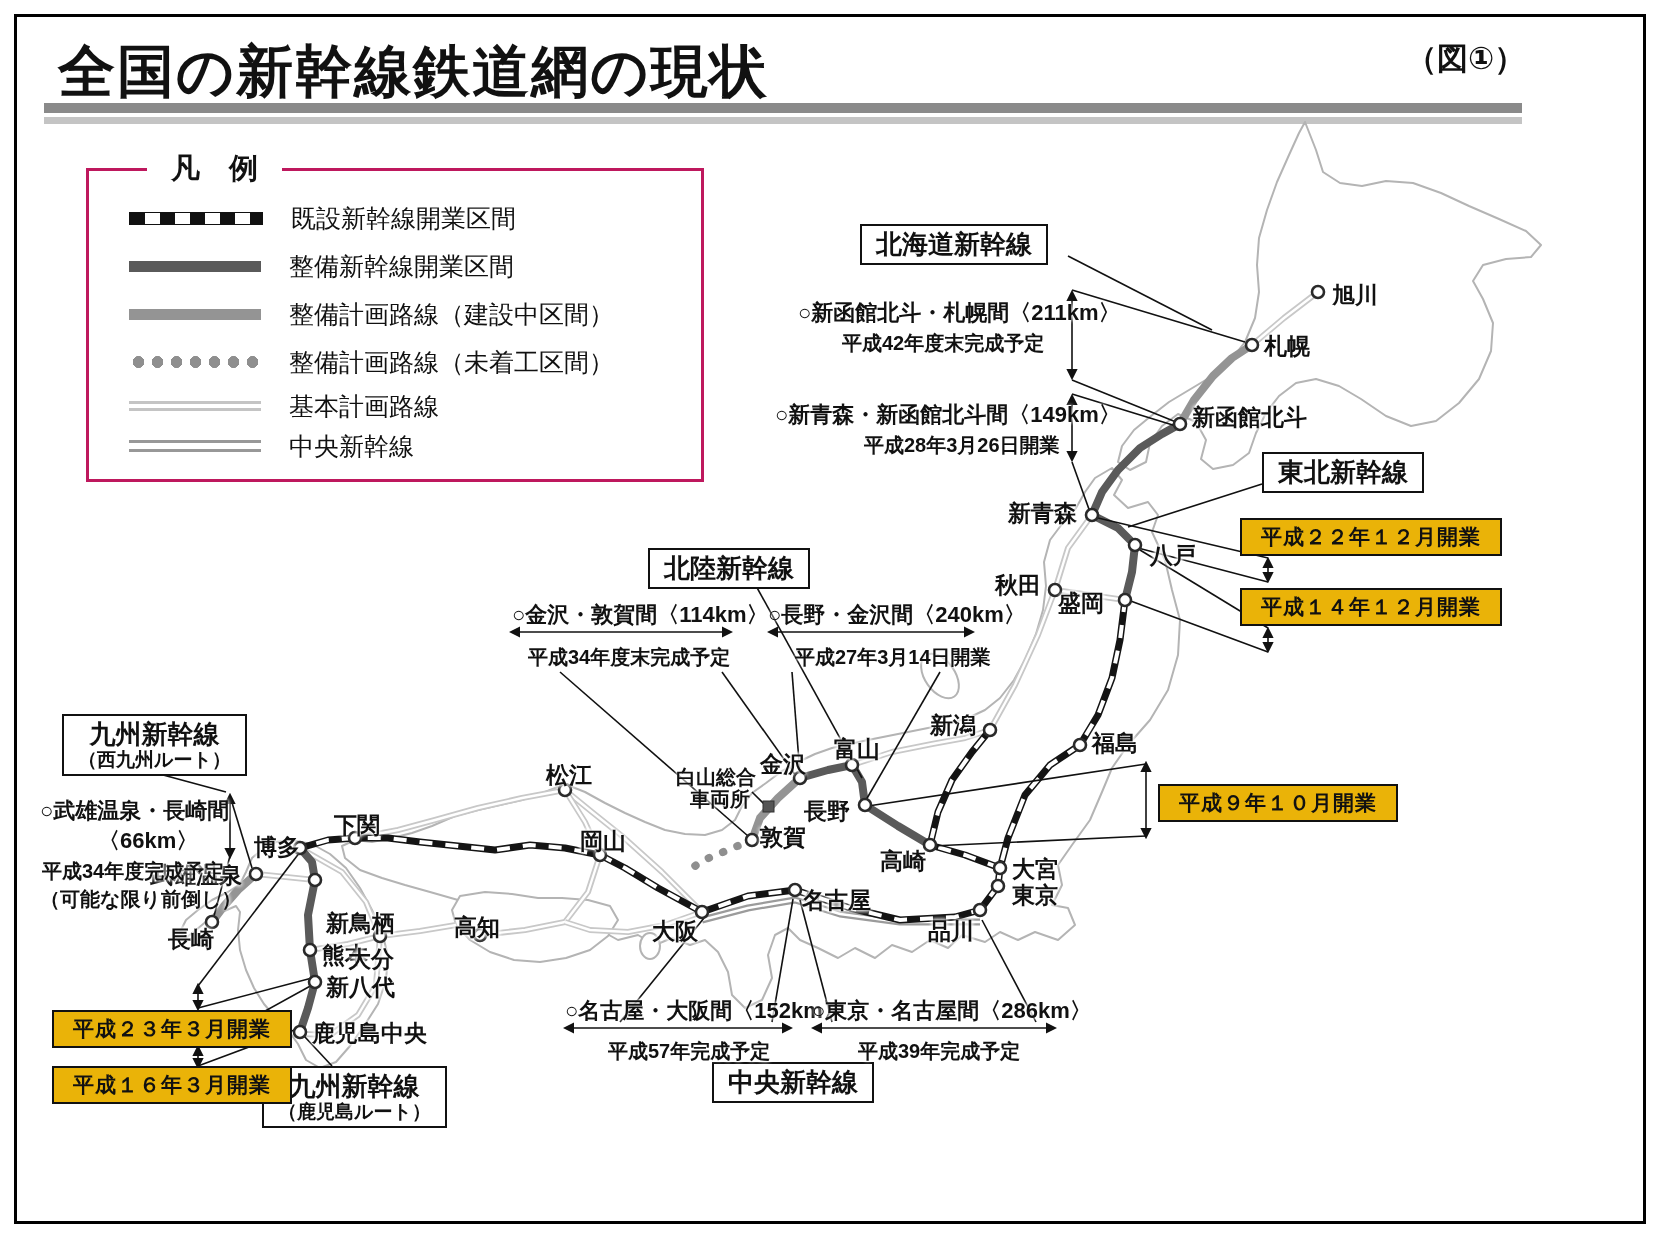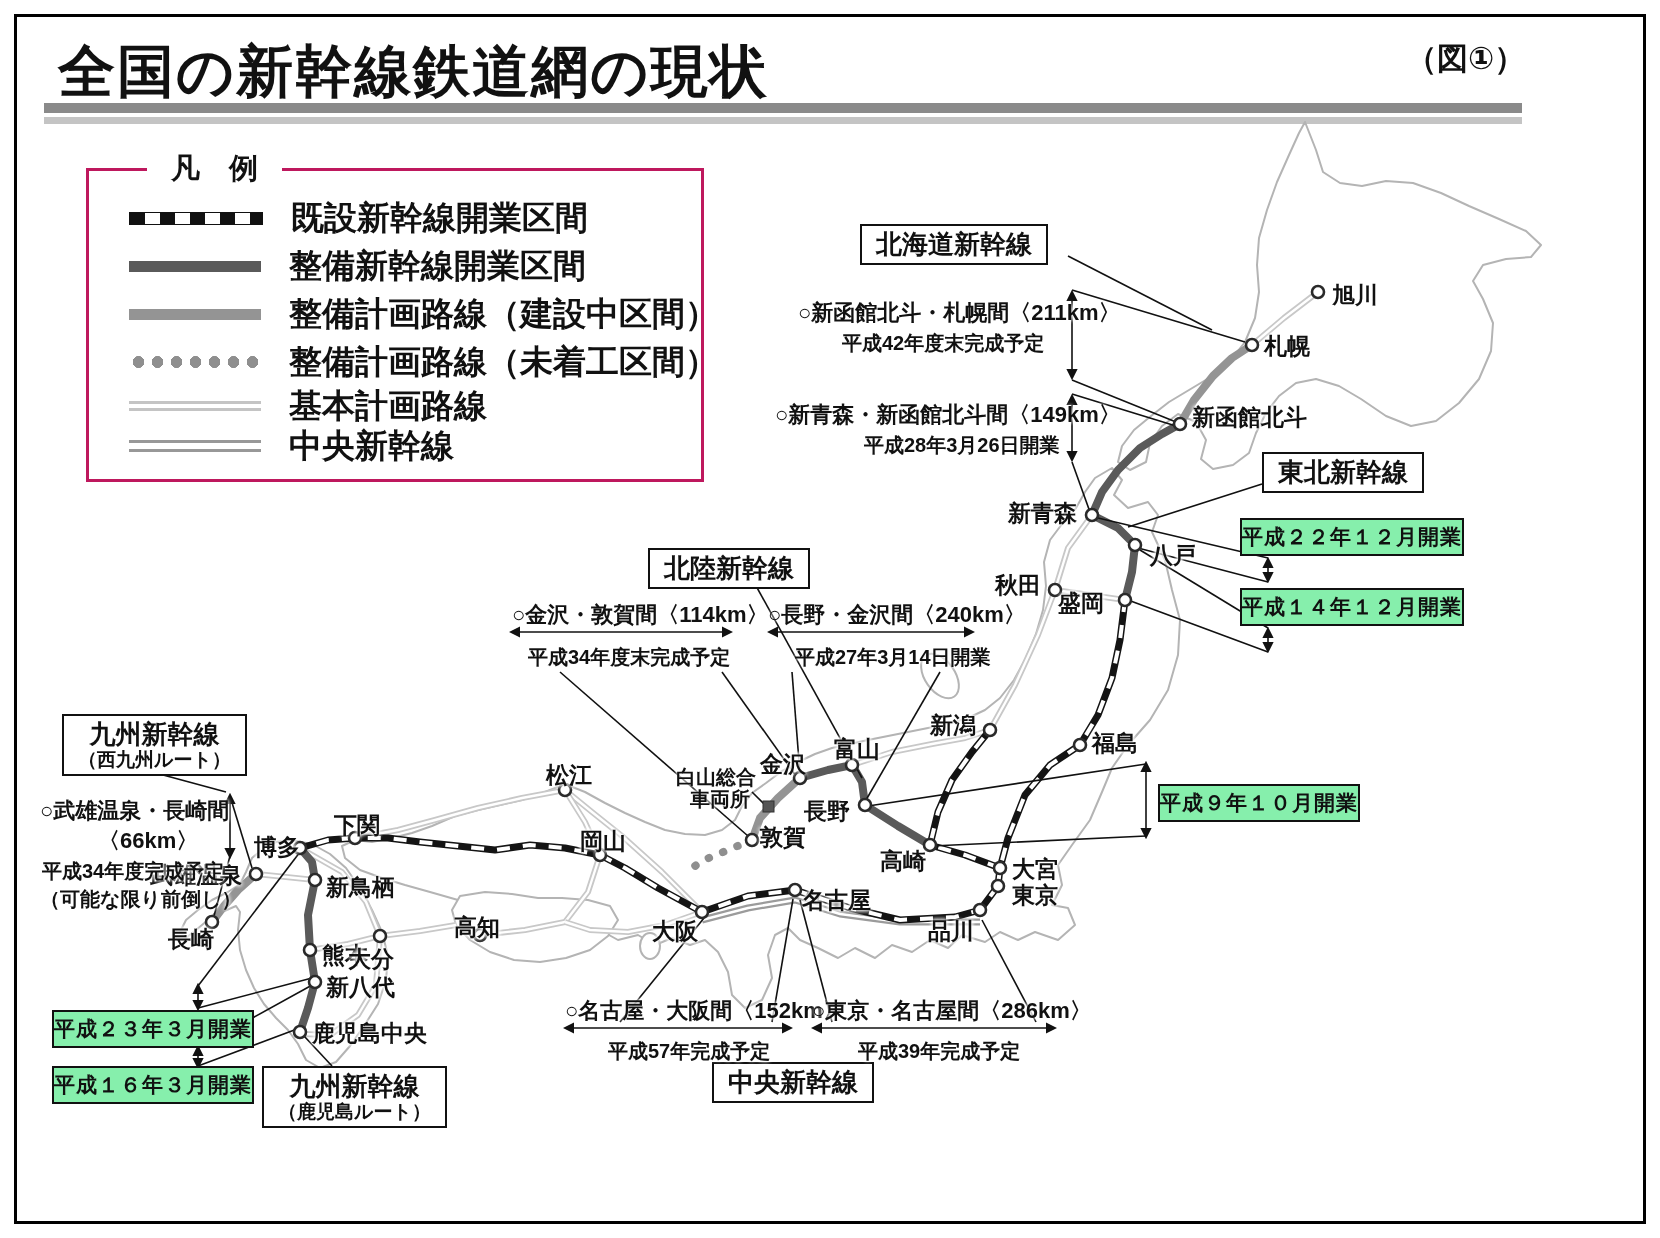--- a/index.html
+++ b/index.html
@@ -16,21 +16,21 @@
   .legend { position:absolute; left:86px; top:168px; width:612px; height:308px; border:3px solid #be185d; background:#fff; }
   .legend-title { position:absolute; left:58px; top:-22px; background:#fff; padding:0 24px; font-size:29px; font-weight:bold; white-space:nowrap; }
   .legend-row { position:absolute; left:40px; height:34px; display:flex; align-items:center; }
   .ls { width:132px; margin-right:28px; flex:none; }
   .ls-exist { height:11px; border:1.6px solid #111; background:repeating-linear-gradient(90deg,#111 0 15px,#fff 15px 30px); }
   .ls-seibi { height:11px; background:#5a5a5a; }
   .ls-uc { height:11px; background:#949494; }
   .ls-dot { height:12px; background-image:radial-gradient(circle closest-side,#8f8f8f 97%,transparent 100%); background-size:19px 12px; background-repeat:repeat-x; background-position:left center; }
   .ls-basic { height:10px; border-top:3px solid #c4c4c4; border-bottom:3px solid #c4c4c4; box-sizing:border-box; }
   .ls-chuo { height:12px; border-top:3.5px solid #989898; border-bottom:3.5px solid #989898; box-sizing:border-box; }
-  .legend-label { font-size:33px; font-weight:bold; white-space:nowrap; }
+  .legend-label { font-size:25px; font-weight:normal; white-space:nowrap; }
 
   svg.map { position:absolute; left:0; top:0; }
   .coast { fill:#ffffff; stroke:#b4b4b4; stroke-width:2; stroke-linejoin:round; }
   .isle  { fill:#ffffff; stroke:#b4b4b4; stroke-width:2; }
   .rail-exist-base { fill:none; stroke:#141414; stroke-width:7; stroke-linejoin:round; }
   .rail-exist-dash { fill:none; stroke:#ffffff; stroke-width:4; stroke-dasharray:13 13; }
   .rail-seibi { fill:none; stroke:#5a5a5a; stroke-width:8; stroke-linejoin:round; stroke-linecap:round; }
   .rail-uc { fill:none; stroke:#949494; stroke-width:8; stroke-linecap:round; stroke-linejoin:round; }
   .rail-dotted { fill:none; stroke:#8f8f8f; stroke-width:8; stroke-linecap:round; stroke-dasharray:0.5 15; }
   .rail-basic { fill:none; stroke:#c8c8c8; stroke-width:6; stroke-linejoin:round; }
@@ -39,22 +39,22 @@
   .rail-chuo-core { fill:none; stroke:#ffffff; stroke-width:2.6; stroke-linejoin:round; }
   .callout { stroke:#111; stroke-width:1.6; fill:none; }
   .st-dot { fill:#fff; stroke:#2a2a2a; stroke-width:2.6; }
   .depot-sq { fill:#555; stroke:#333; stroke-width:1; }
 
   .st { position:absolute; font-size:23px; font-weight:bold; white-space:nowrap;
         text-shadow:0 0 4px #fff,0 0 4px #fff,0 0 4px #fff; }
   .nbox { position:absolute; border:2.5px solid #111; background:#fff; text-align:center; font-weight:bold;
           padding:4px 14px; font-size:26px; line-height:1.12; white-space:nowrap; }
   .nbox .sub { display:block; font-size:19px; font-weight:bold; }
-  .dbox { position:absolute; border:2px solid #111; background:#86efac; font-weight:bold; font-size:21px;
-          padding:3px 0; white-space:nowrap; letter-spacing:1px; }
+  .dbox { position:absolute; border:2px solid #111; background:#eab308; font-weight:bold; font-size:21px;
+          padding:3px 19px; white-space:nowrap; letter-spacing:1px; }
   .a1 { position:absolute; font-size:22px; font-weight:bold; white-space:nowrap; text-shadow:0 0 4px #fff,0 0 4px #fff; }
   .a2 { position:absolute; font-size:20px; font-weight:bold; white-space:nowrap; text-shadow:0 0 4px #fff,0 0 4px #fff; }
 </style>
 </head>
 <body>
 
 <div class="page">
   <div class="frame"></div>
 
   <div class="title">全国の新幹線鉄道網の現状</div>
@@ -269,21 +269,21 @@
   <div class="st" style="left:928px;top:916px">品川</div>
   <div class="st" style="left:760px;top:822px">敦賀</div>
   <div class="st" style="left:802px;top:885px">名古屋</div>
   <div class="st" style="left:652px;top:916px">大阪</div>
   <div class="st" style="left:546px;top:760px">松江</div>
   <div class="st" style="left:580px;top:826px">岡山</div>
   <div class="st" style="left:454px;top:912px">高知</div>
   <div class="st" style="left:334px;top:810px">下関</div>
   <div class="st" style="left:254px;top:832px">博多</div>
   <div class="st" style="left:150px;top:860px">武雄温泉</div>
-  <div class="st" style="left:326px;top:872px">新鳥栖</div>
+  <div class="st" style="left:326px;top:908px">新鳥栖</div>
   <div class="st" style="left:168px;top:924px">長崎</div>
   <div class="st" style="left:322px;top:940px">熊本</div>
   <div class="st" style="left:326px;top:972px">新八代</div>
   <div class="st" style="left:348px;top:944px">大分</div>
   <div class="st" style="left:312px;top:1018px">鹿児島中央</div>
 
   <div class="a2" style="left:676px;top:764px">白山総合</div>
   <div class="a2" style="left:690px;top:786px">車両所</div>
 
   <div class="nbox" style="left:860px;top:224px">北海道新幹線</div>

